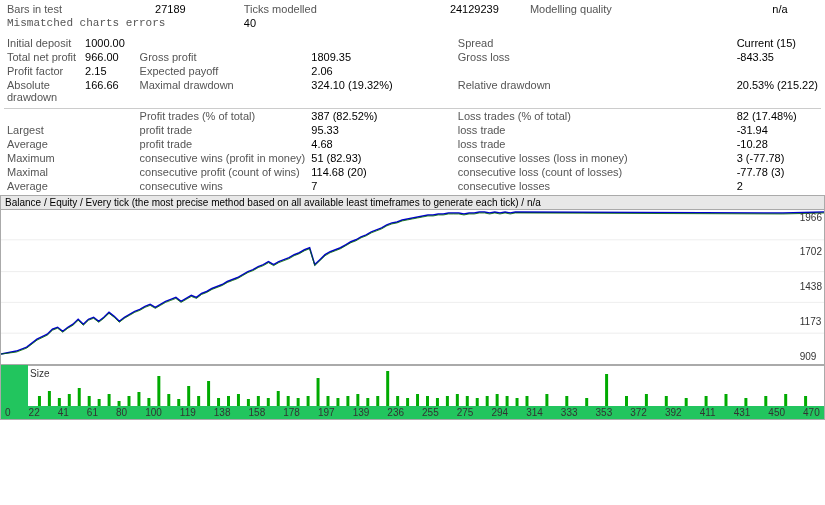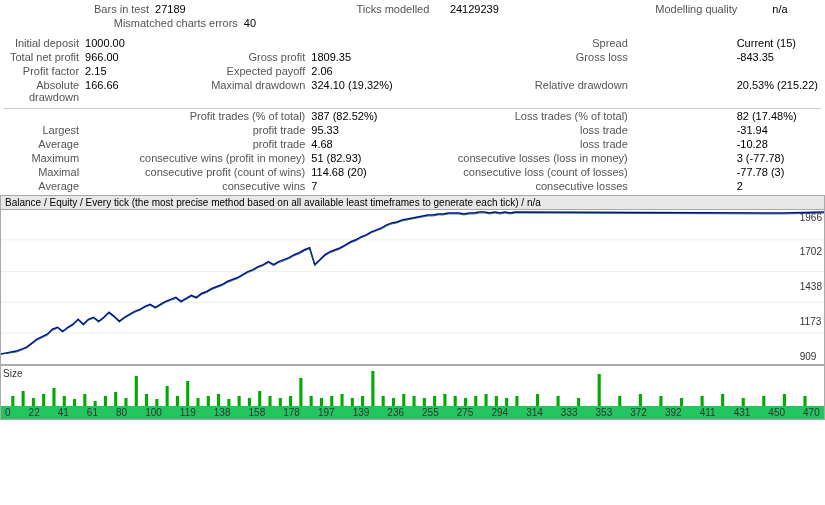--- a/index.html
+++ b/index.html
@@ -3,21 +3,21 @@
   <meta charset="utf-8">
   <style>
     * { margin: 0; padding: 0; box-sizing: border-box; }
     body {
       font-family: Arial, sans-serif;
       font-size: 11px;
       background: #fff;
       width: 825px;
       overflow: hidden;
     }
-    .lbl { color: #555; text-align: right; }
+    .lbl { color: #555; }
     .val { color: #000; margin-left: 2px; }
     table.main {
       width: 100%;
       border-collapse: collapse;
       font-size: 11px;
     }
     table.main td {
       padding: 1px 3px;
       white-space: nowrap;
       vertical-align: top;
@@ -90,21 +90,21 @@
       <td class="val right">27189</td>
       <td class="lbl">Ticks modelled</td>
       <td></td>
       <td class="val right" style="width:80px">24129239</td>
       <td class="lbl">Modelling quality</td>
       <td></td>
       <td></td>
       <td class="val right">n/a</td>
     </tr>
     <tr>
-      <td colspan="2" class="lbl" style="white-space:normal; max-width:80px;">Mismatched charts errors</td>
+      <td colspan="2" class="lbl" style="white-space:normal; max-width:80px;font-family:Liberation Mono, monospace;">Mismatched charts errors</td>
       <td class="val">40</td>
       <td colspan="6"></td>
     </tr>
   </tbody>
     </table>
 
   <div style="height:6px;"></div>
 
   <table class="main">
 
@@ -272,21 +272,21 @@
       <div class="chart-values">
         <span>1966</span>
         <span>1702</span>
         <span>1438</span>
         <span>1173</span>
         <span>909</span>
       </div>
     </div>
   </div>
 
-  <div style="display:flex; position:relative; border-top:1px solid #aaa;">
+  <div style="display:flex; position:relative; border-top:1px solid #aaa;margin-left:27px;">
     <div class="size-area" style="flex:1;">
       <div style="position:absolute; left:2px; top:2px; font-size:10px; color:#333;">Size</div>
       <svg class="size-chart" viewBox="0 0 800 40" preserveAspectRatio="none">
 
         <rect x="10" y="30" width="3" height="10" fill="#00aa00"></rect>
         <rect x="20" y="25" width="3" height="15" fill="#00aa00"></rect>
         <rect x="30" y="32" width="3" height="8" fill="#00aa00"></rect>
         <rect x="40" y="28" width="3" height="12" fill="#00aa00"></rect>
         <rect x="50" y="22" width="3" height="18" fill="#00aa00"></rect>
         <rect x="60" y="30" width="3" height="10" fill="#00aa00"></rect>

